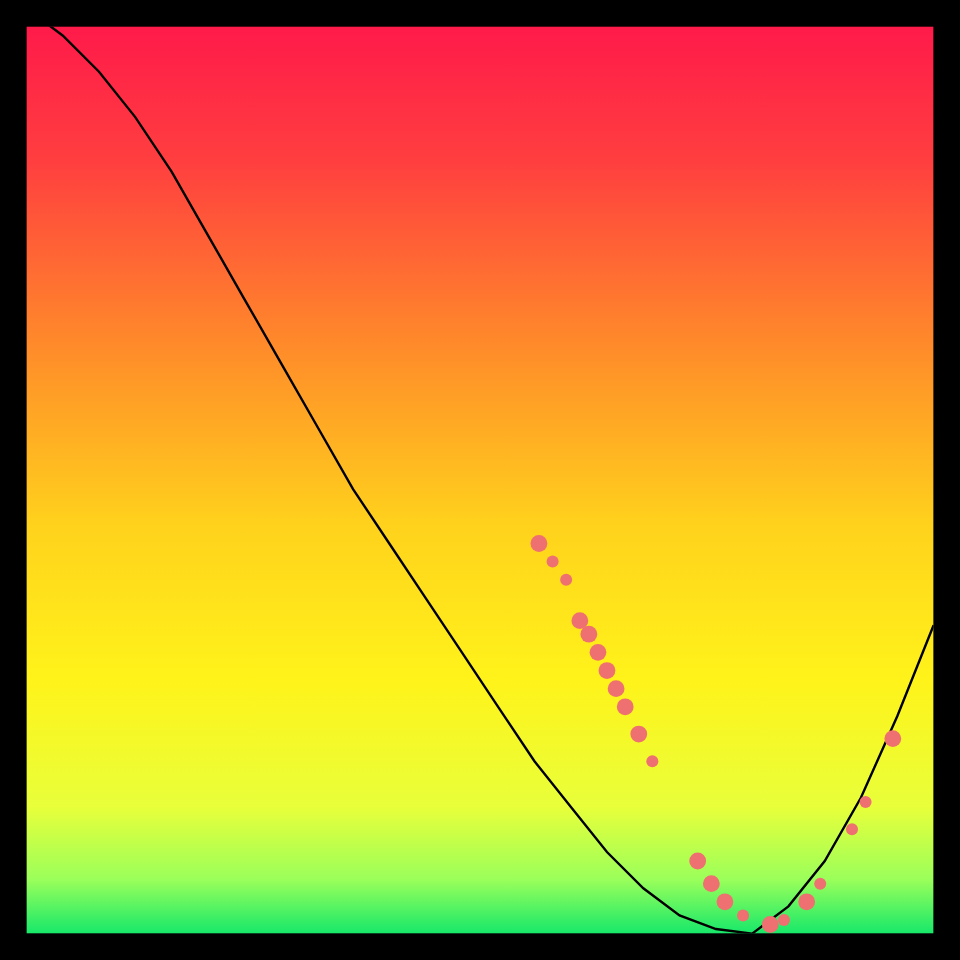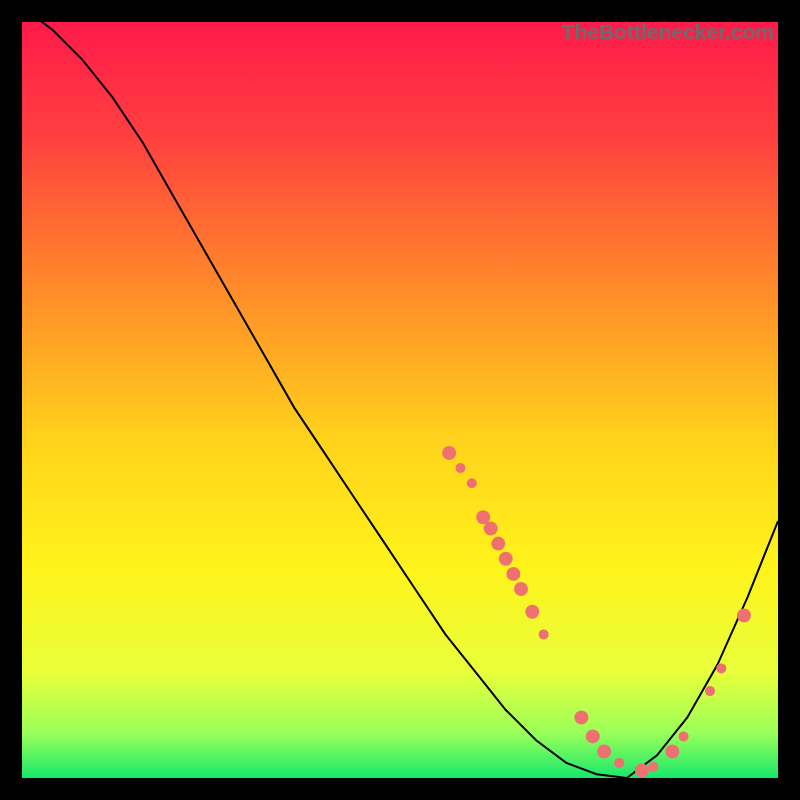--- a/index.html
+++ b/index.html
@@ -72,14 +72,13 @@
         <circle cx="597.2" cy="740.9" r="5" fill="#ef7070"></circle>
         <circle cx="619.9" cy="748.4" r="7" fill="#ef7070"></circle>
         <circle cx="631.3" cy="744.7" r="5" fill="#ef7070"></circle>
         <circle cx="650.2" cy="729.5" r="7" fill="#ef7070"></circle>
         <circle cx="661.5" cy="714.4" r="5" fill="#ef7070"></circle>
         <circle cx="688.0" cy="669.1" r="5" fill="#ef7070"></circle>
         <circle cx="699.3" cy="646.4" r="5" fill="#ef7070"></circle>
         <circle cx="722.0" cy="593.5" r="7" fill="#ef7070"></circle>
       </g>
   </svg>
-  <div class="attribution">TheBottlenecker.com</div>
 </div>
 
 </body></html>

